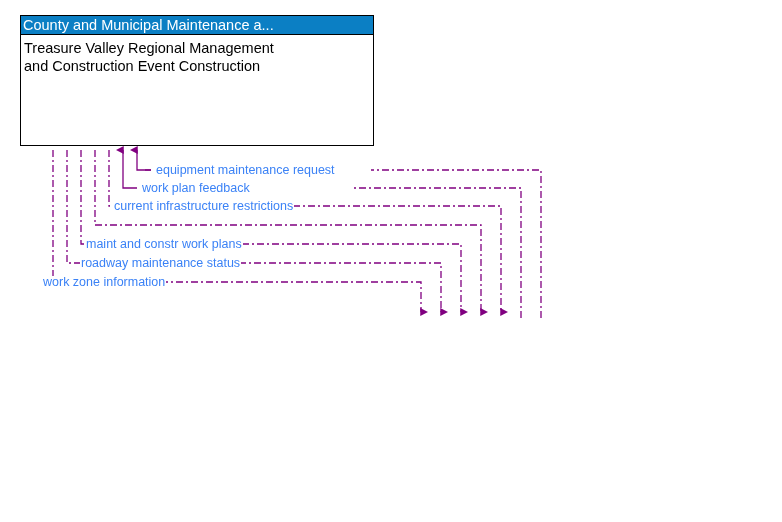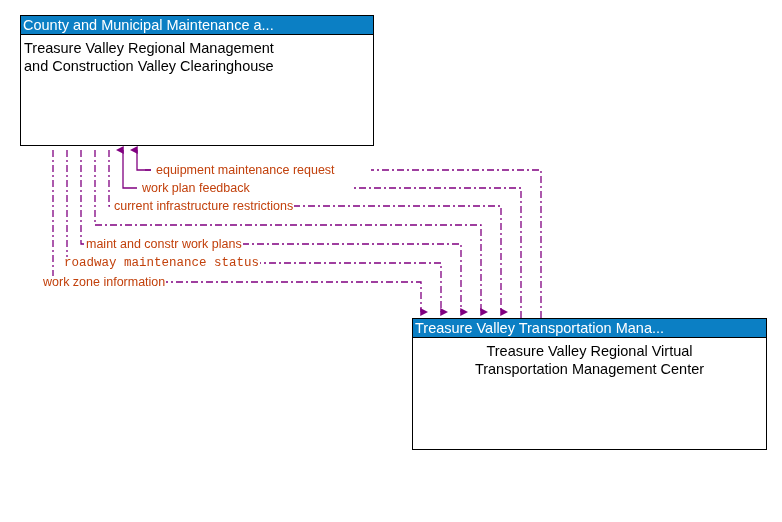--- a/index.html
+++ b/index.html
@@ -30,21 +30,21 @@
   #node-clearinghouse .node-body{text-align:left;}
   #node-tmc{left:412px;top:318px;width:355px;height:132px;}
   #node-tmc .node-body{text-align:center;}
 
   
   #wires{position:absolute;left:0;top:0;width:782px;height:522px;pointer-events:none;}
 
   
   .flow-label{
     position:absolute;
-    color:#c2410c;
+    color:#3b82f6;
     font-size:12.5px;
     line-height:13px;
     white-space:nowrap;
     background:#ffffff;
     padding:0 1px;
   }
 
   
   #legend{position:absolute;left:18px;top:487px;width:300px;height:20px;}
   #legend-line{position:absolute;left:0;top:8px;width:155px;height:2px;}
@@ -86,39 +86,32 @@
       <path d="M 67 150 L 67 263 L 441 263 L 441 312" marker-end="url(#arrow-down)"></path>
 
       <path d="M 53 150 L 53 282 L 421 282 L 421 312" marker-end="url(#arrow-down)"></path>
     </g>
   </svg>
 
   <div class="node" id="node-clearinghouse">
     <div class="node-header">County and Municipal Maintenance a...</div>
     <div class="node-body">
       <div>Treasure Valley Regional Management</div>
-      <div>and Construction Valley Clearinghouse</div>
+      <div>and Construction Event Construction</div>
     </div>
   </div>
 
-  <div class="node" id="node-tmc">
-    <div class="node-header">Treasure Valley Transportation Mana...</div>
-    <div class="node-body">
-      <div>Treasure Valley Regional Virtual</div>
-      <div>Transportation Management Center</div>
-    </div>
-  </div>
 
   <div class="flow-label" style="left:155px;top:164px;">equipment maintenance request</div>
 
   <div class="flow-label" style="left:141px;top:182px;">work plan feedback</div>
 
   <div class="flow-label" style="left:113px;top:200px;">current infrastructure restrictions</div>
 
 
   <div class="flow-label" style="left:85px;top:238px;">maint and constr work plans</div>
 
-  <div class="flow-label" style="left:63px;top:257px;font-family:Liberation Mono, monospace;">roadway maintenance status</div>
+  <div class="flow-label" style="left:80px;top:257px;">roadway maintenance status</div>
 
   <div class="flow-label" style="left:42px;top:276px;text-align:center;">work zone information</div>
 
 
 </div>
 
 </body></html>

